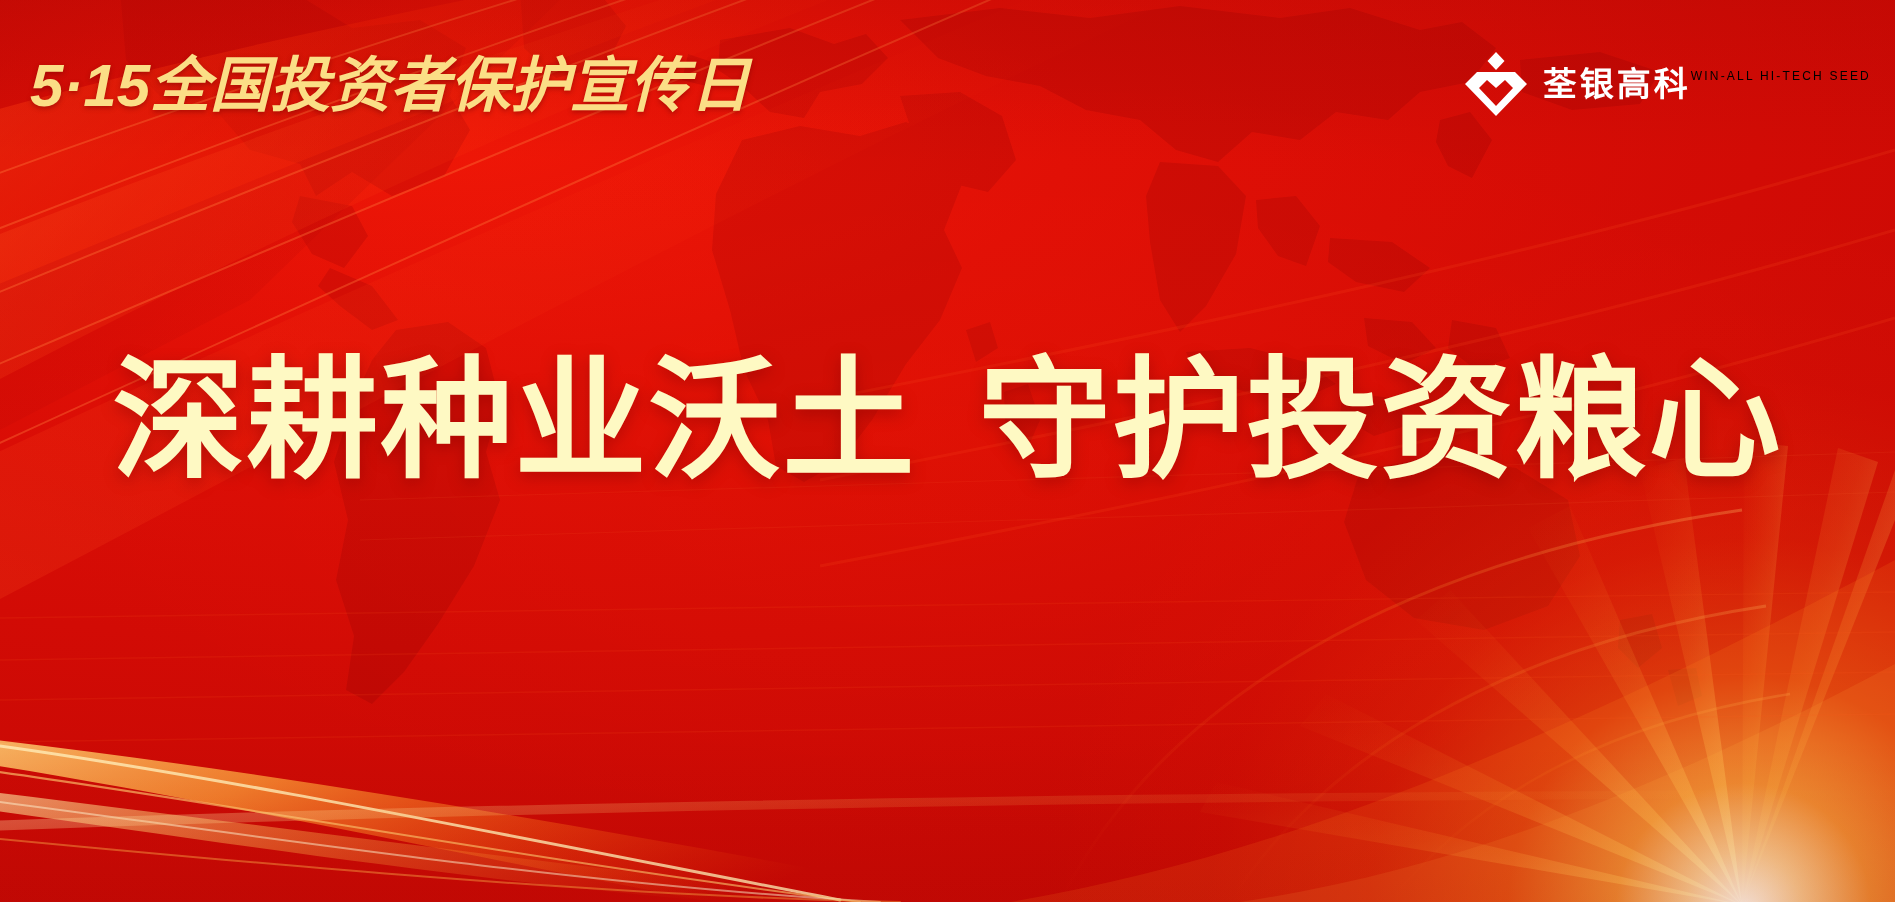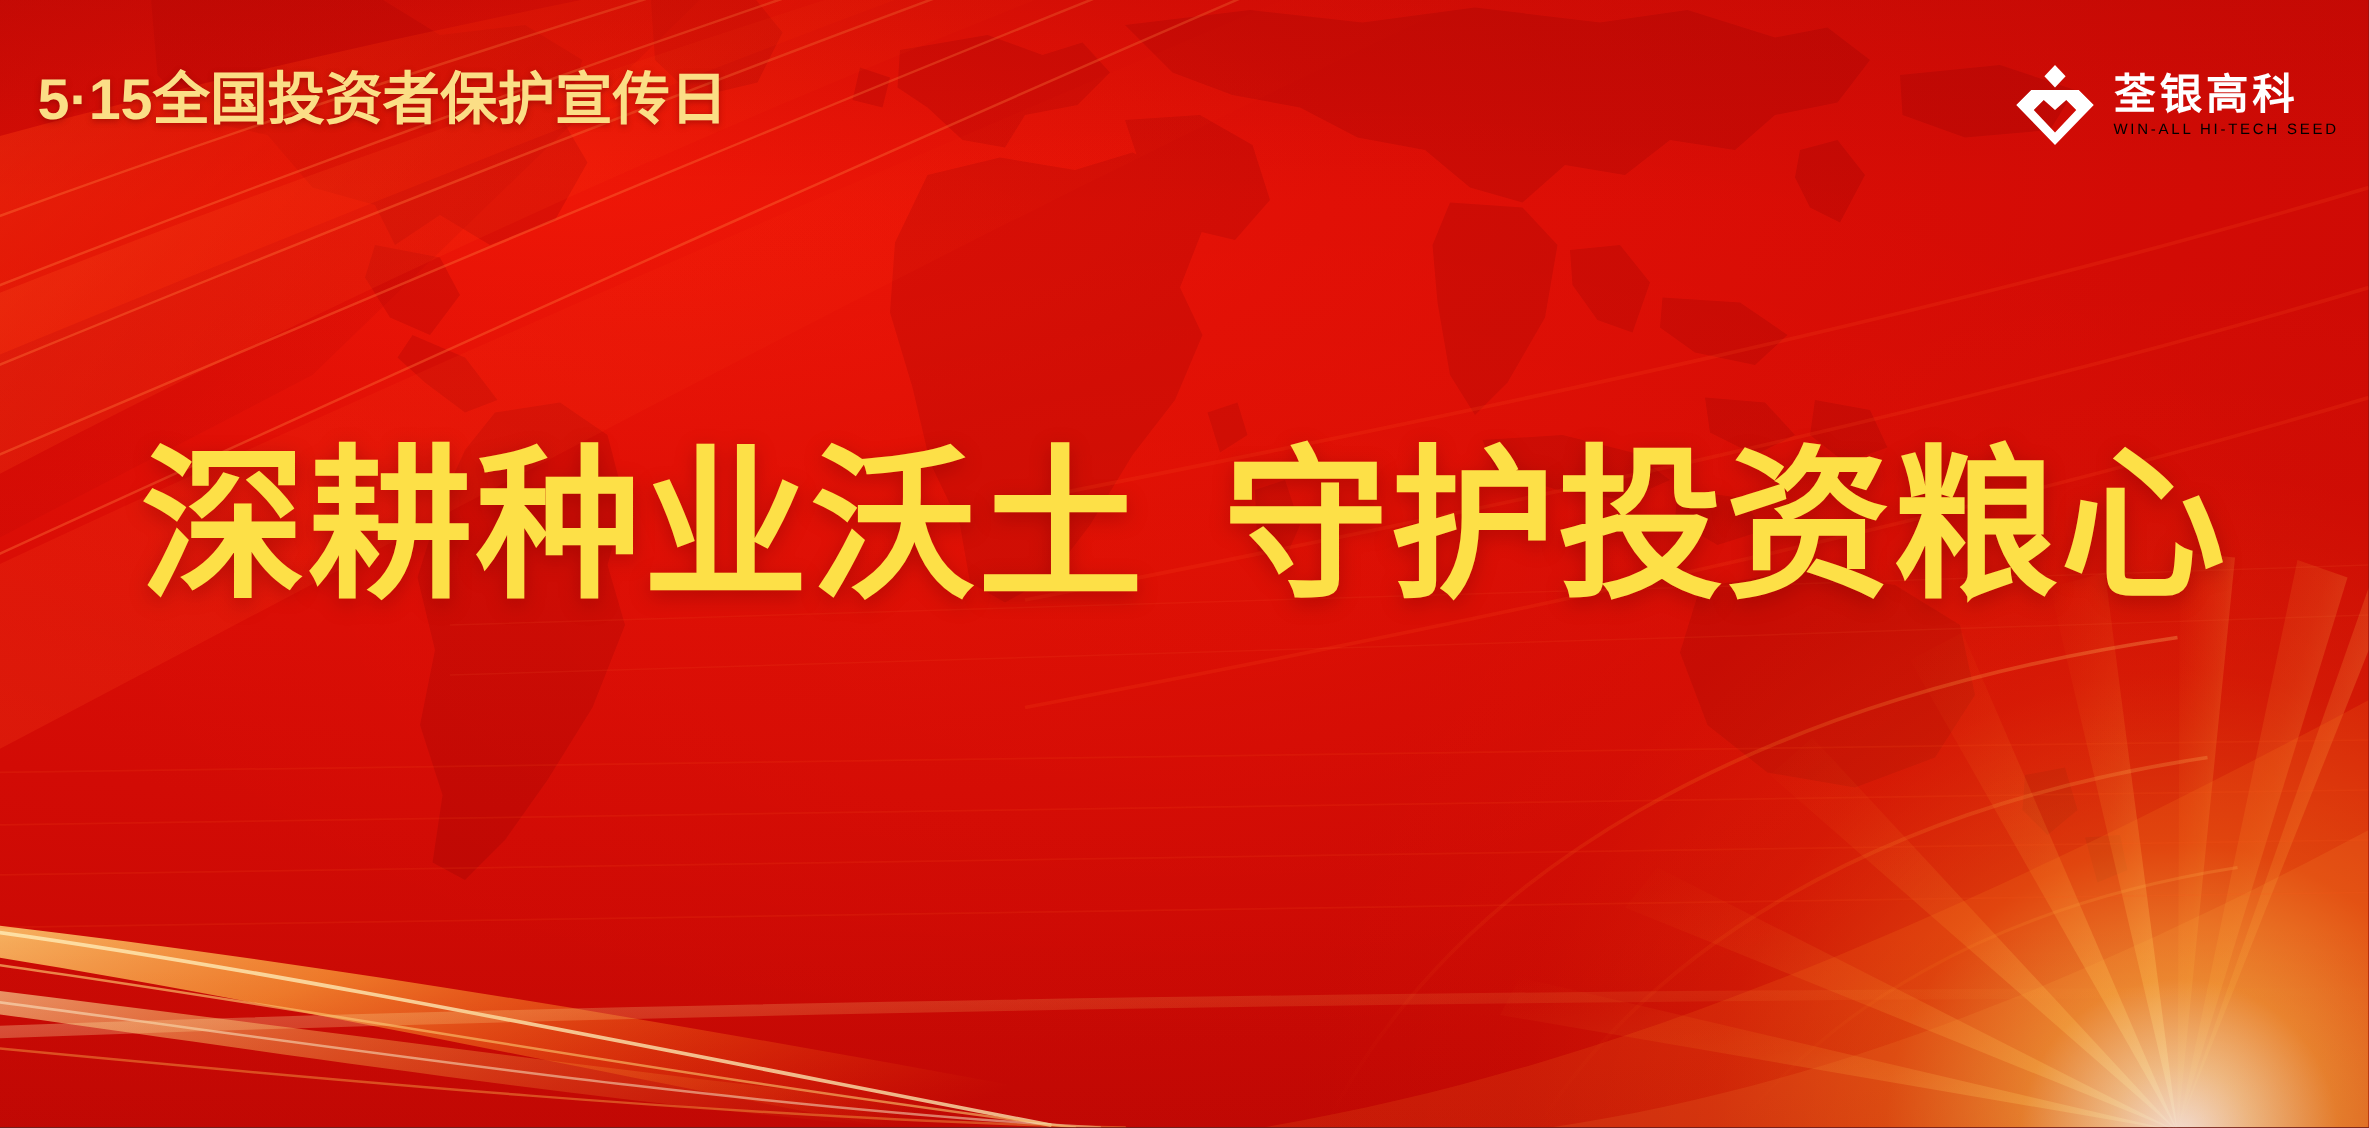--- a/index.html
+++ b/index.html
@@ -51,40 +51,41 @@
   
   .bg-lines svg { width: 100%; height: 100%; display: block; }
 
   
   .content { position: absolute; inset: 0; }
 
   #eyebrow {
     position: absolute;
     left: 30px;
     top: 56px;
-    font-size: 46px;
+    font-size: 60px;
     line-height: 1;
     font-weight: 700;
     letter-spacing: 0px;
     color: #FBDE86;
     white-space: nowrap;
     text-shadow: 0 2px 5px rgba(110,0,0,0.45);
+    font-style: italic;
   }
 
   #logo {
     position: absolute;
     right: 24px;
     top: 50px;
     display: flex;
     align-items: center;
     gap: 14px;
   }
   #logo .mark { width: 66px; height: 68px; flex: 0 0 auto; }
   #logo .mark svg { width: 100%; height: 100%; display: block; }
-  #logo .words { display: flex; flex-direction: column; justify-content: center; }
+  #logo .words { display: flex; flex-direction: row; justify-content: center; }
   #logo .cn {
     font-size: 34px;
     line-height: 1.02;
     font-weight: 700;
     color: #FFFFFF;
     letter-spacing: 3px;
     white-space: nowrap;
   }
   #logo .en {
     margin-top: 3px;
@@ -97,21 +98,21 @@
   }
 
   #headline {
     position: absolute;
     left: 0; right: 0;
     top: 355px;
     text-align: center;
     font-size: 132px;
     line-height: 1;
     font-weight: 700;
-    color: #fde047;
+    color: #fef9c3;
     letter-spacing: 2px;
     white-space: nowrap;
     text-shadow: 0 5px 16px rgba(120,0,0,0.40);
   }
   #headline .gap { display: inline-block; width: 62px; }
 
   #date {
     position: absolute;
     left: 0; right: 0;
     top: 806px;

